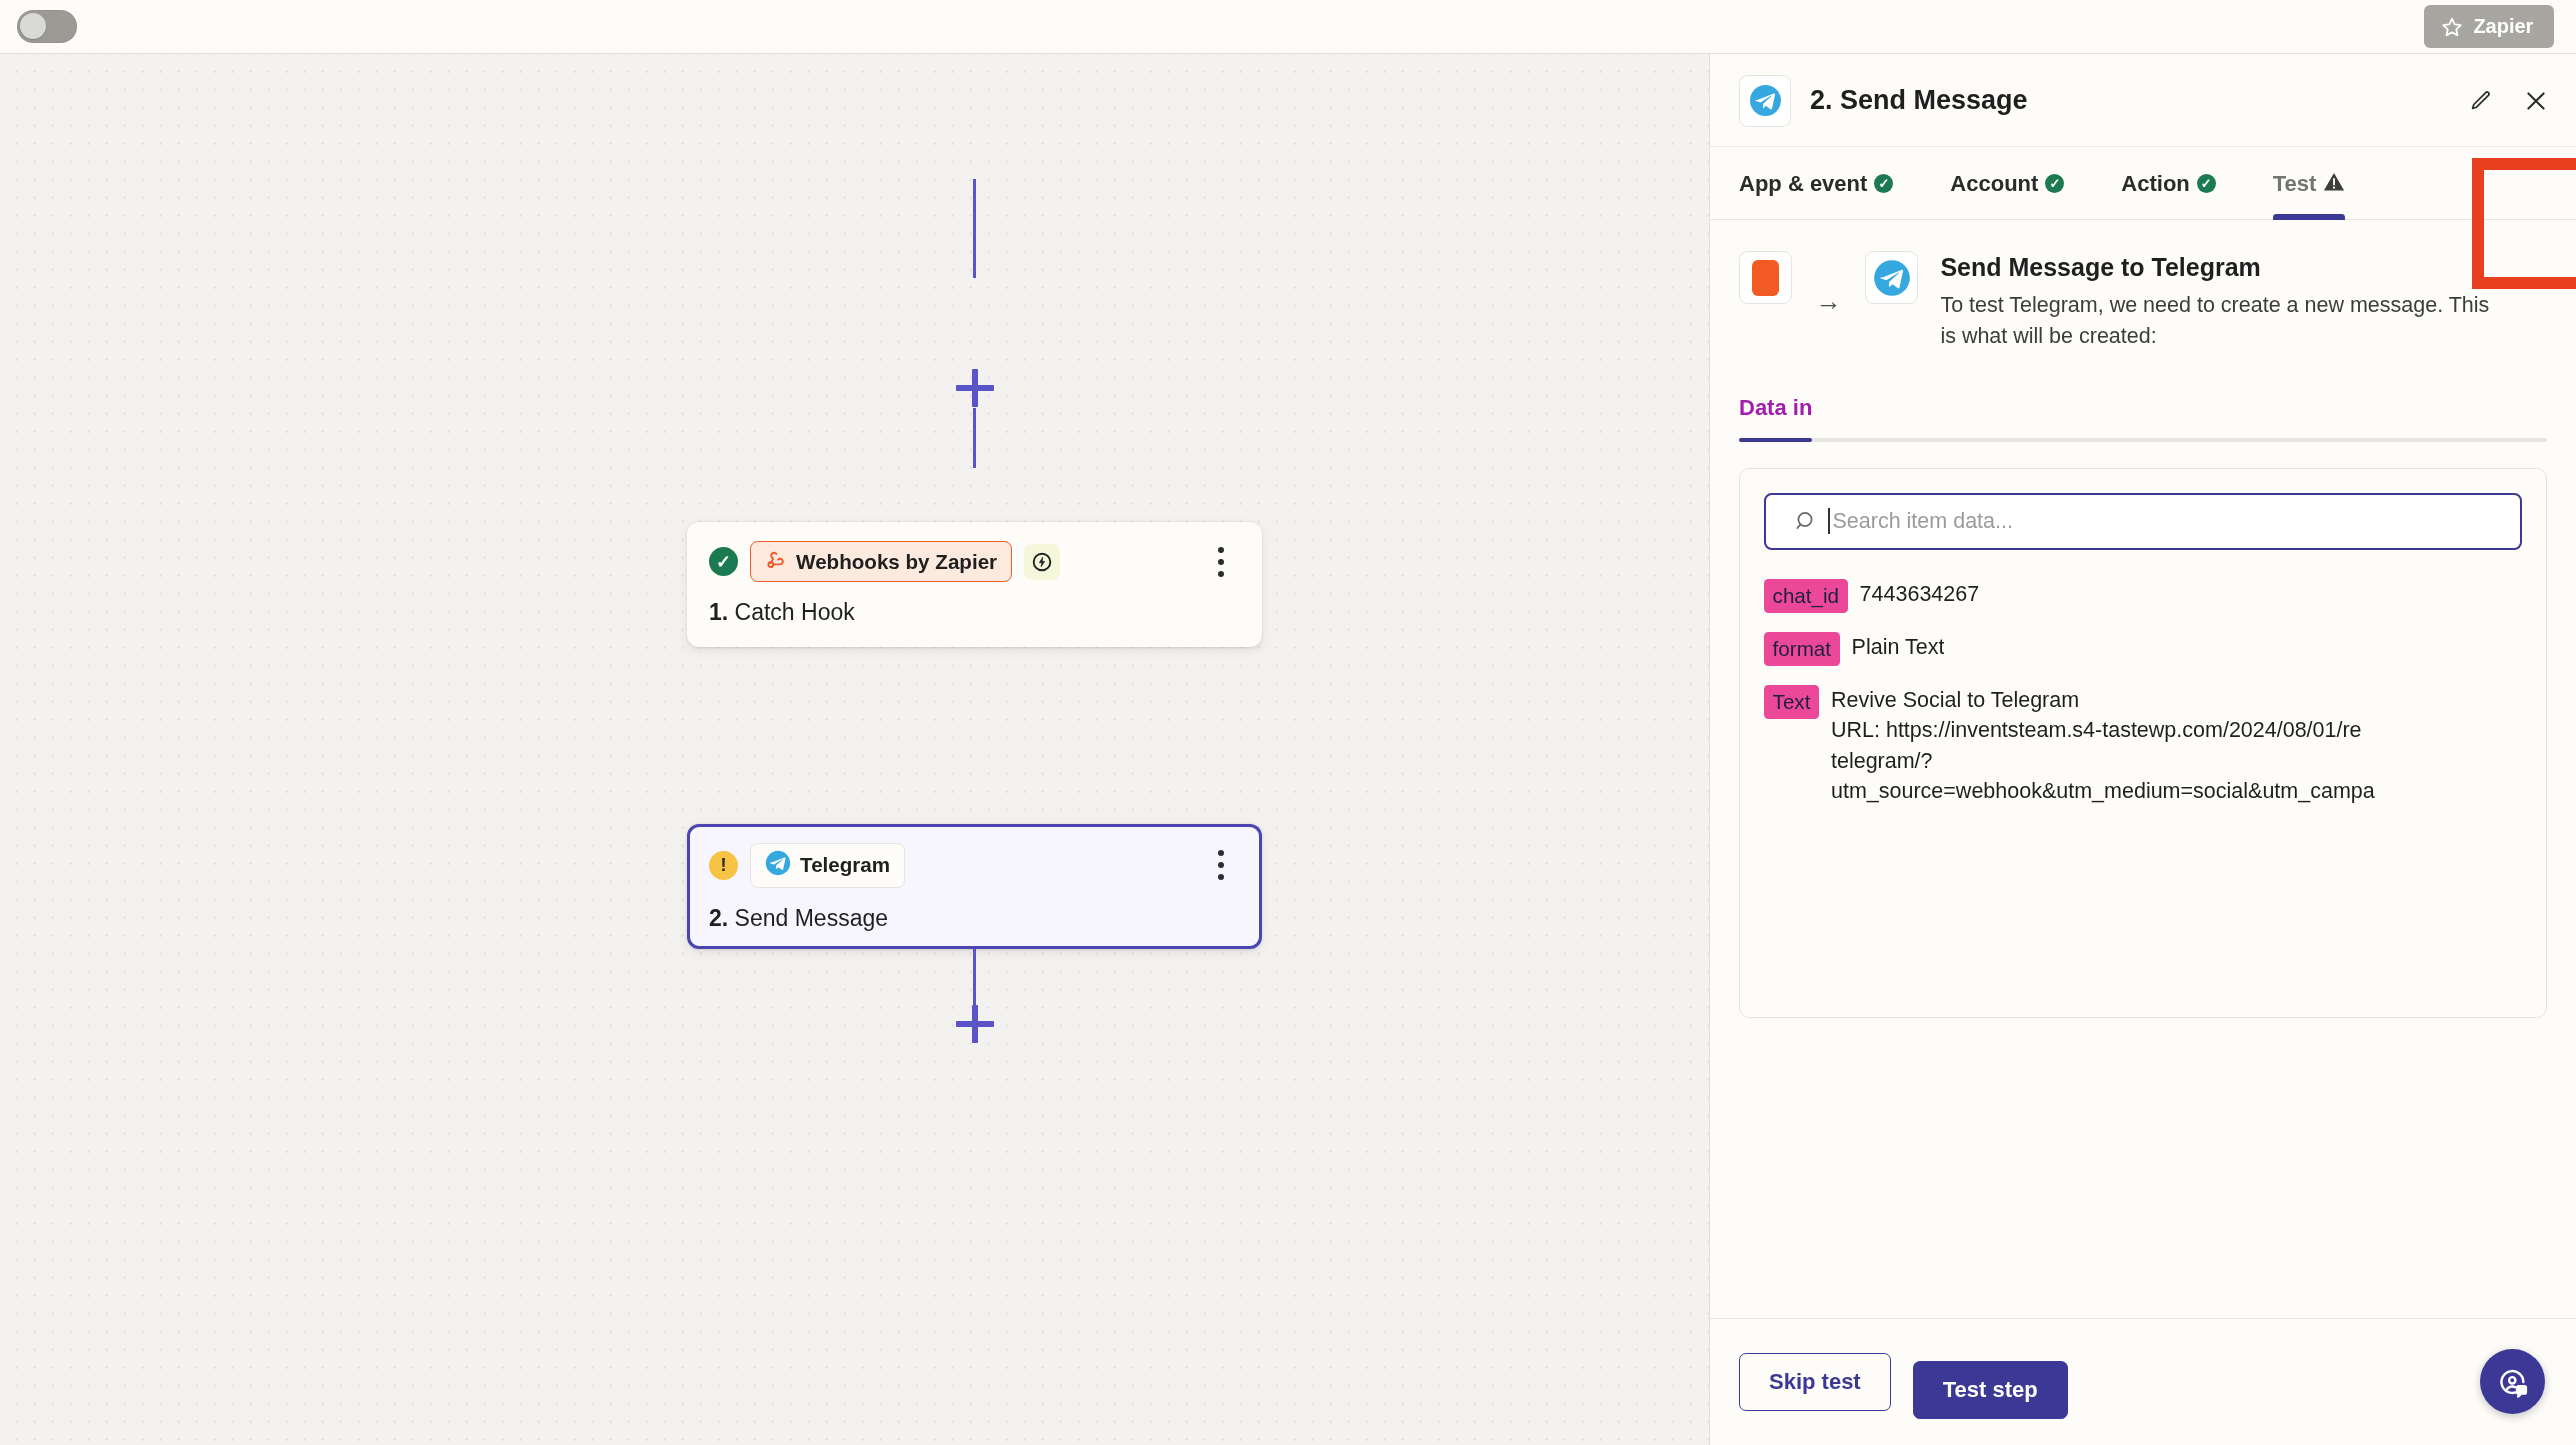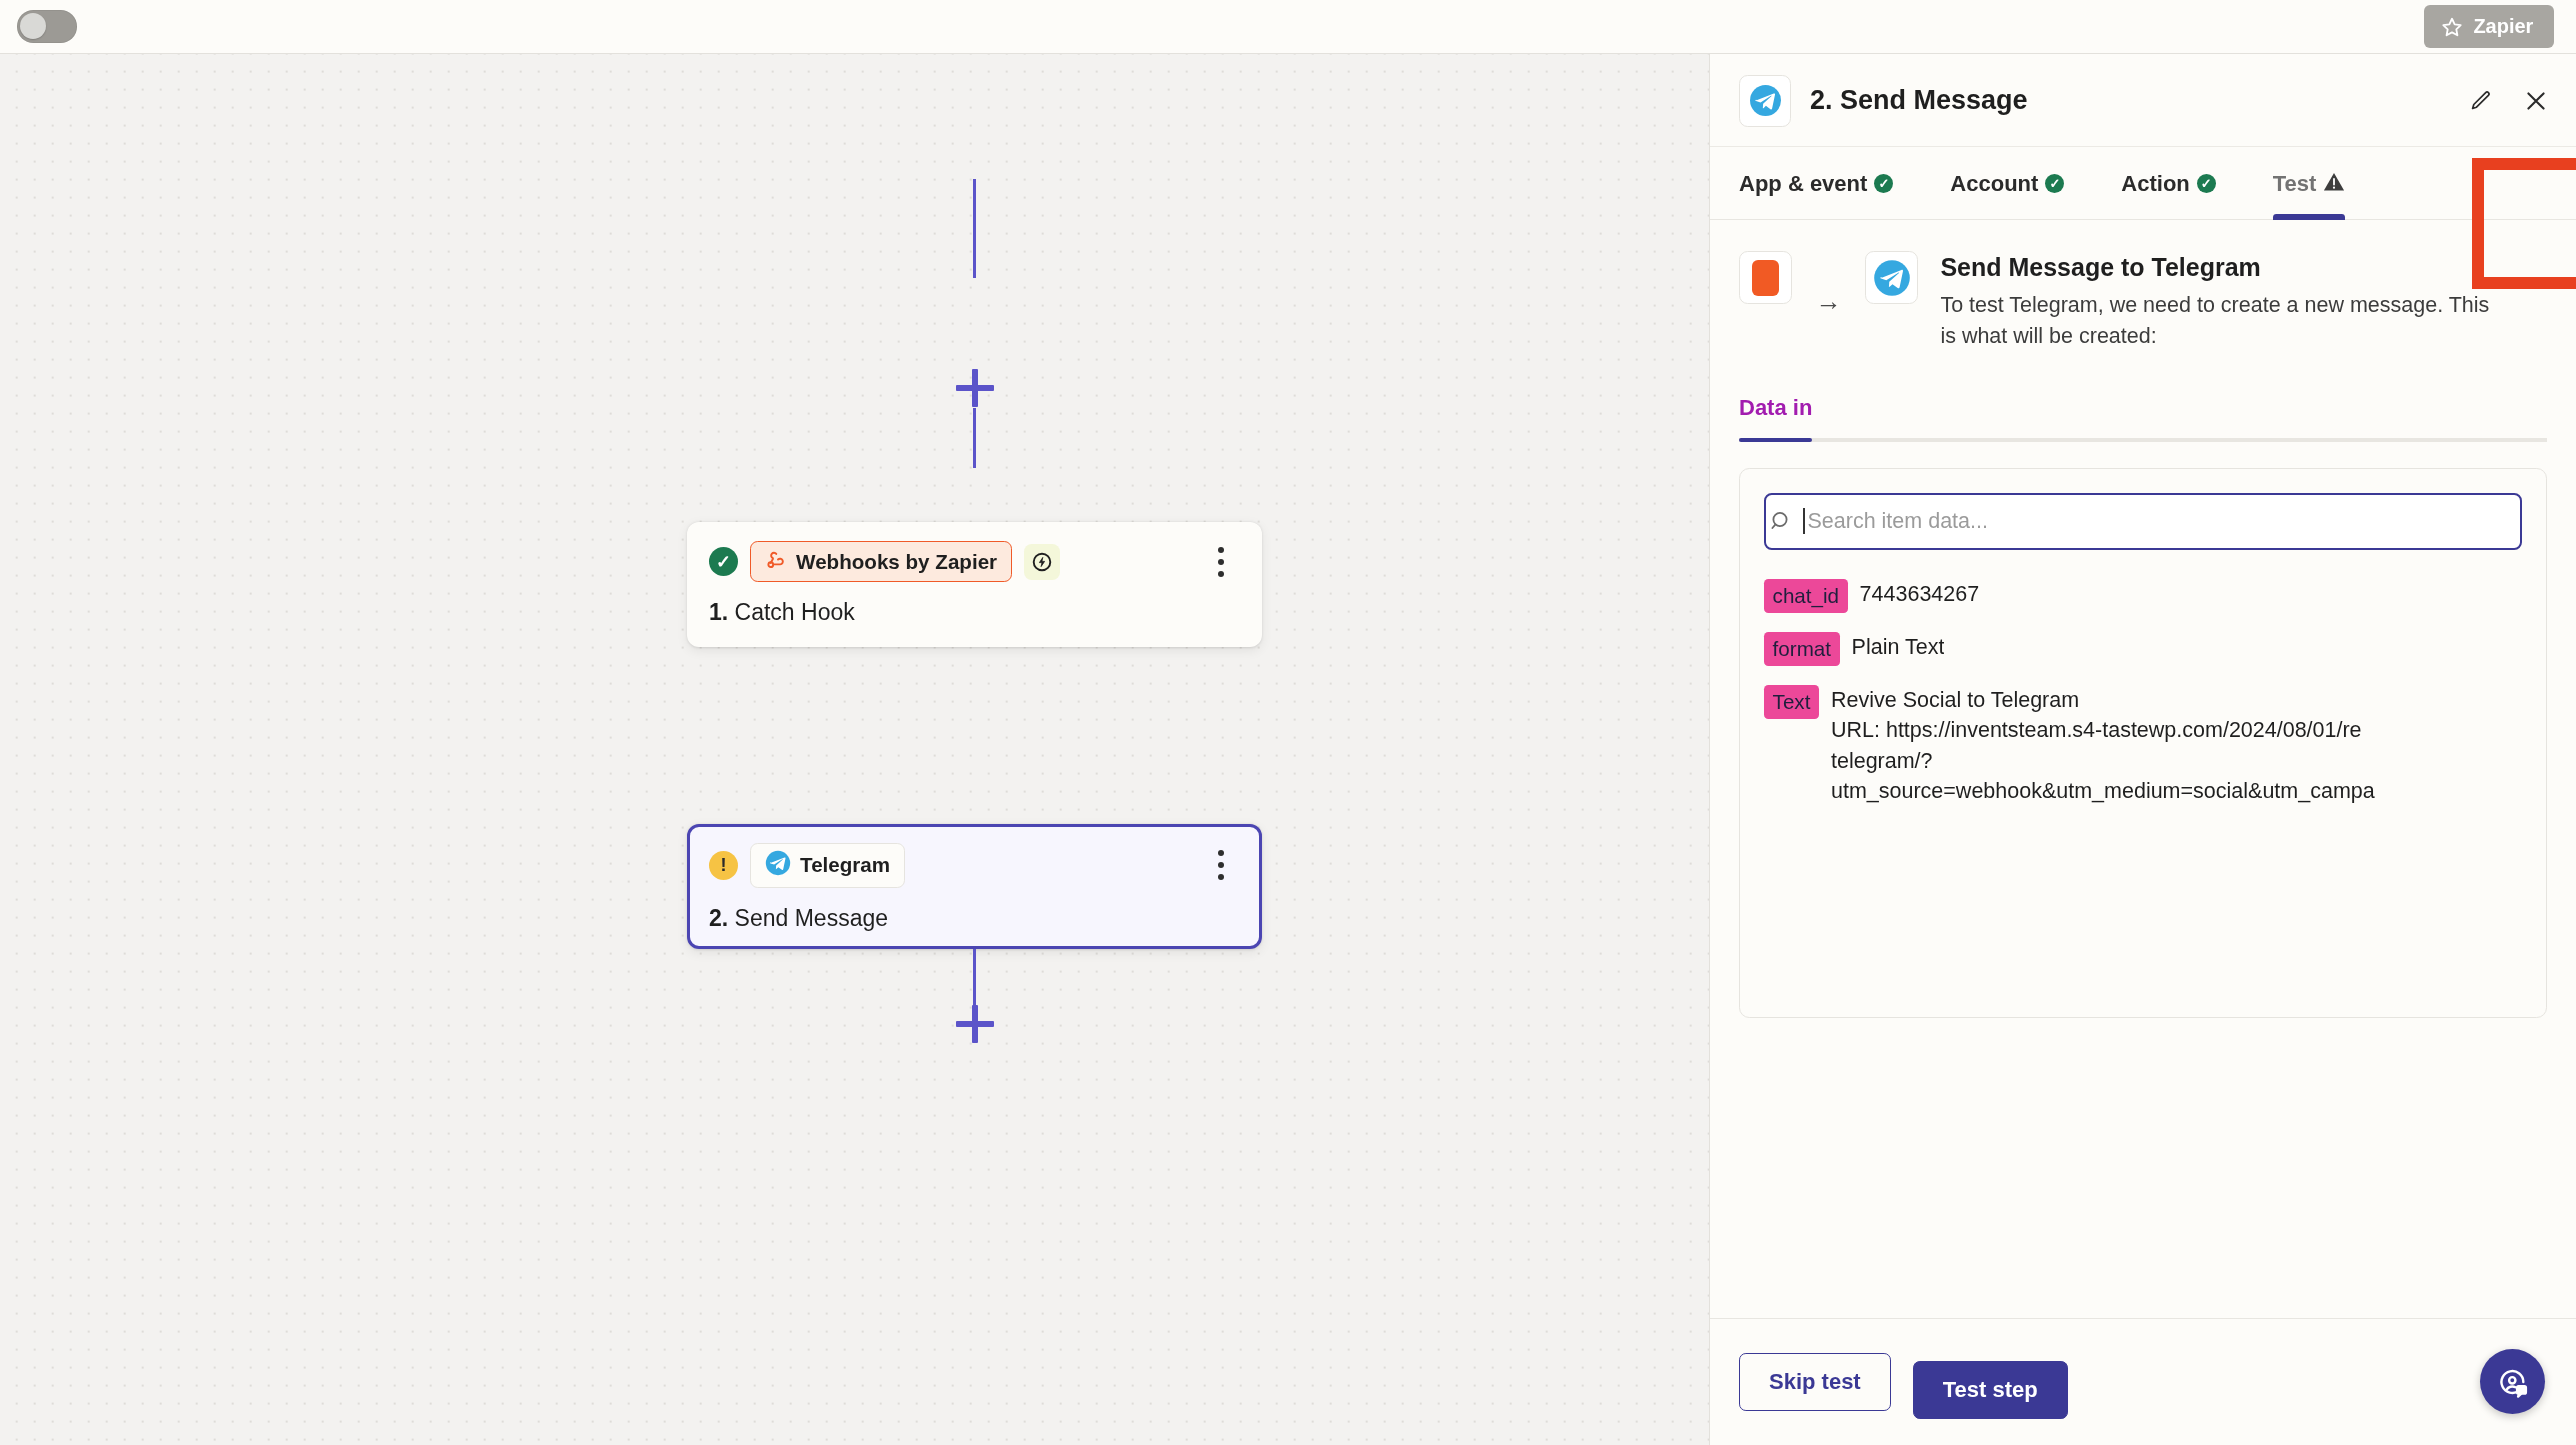--- a/index.html
+++ b/index.html
@@ -204,21 +204,21 @@
     margin-top: 26px;
     border: 0.9px solid #e6e4df; border-radius: 10.3px;
     background: #fdfcf9;
     height: 550px;
     padding: 24px;
     overflow: hidden;
   }
   .search-wrap {
     position: relative; height: 57px;
     border: 2.6px solid #3b3995; border-radius: 7.7px;
-    background: #fff; display: flex; align-items: center; padding: 0 3px;
+    background: #fff; display: flex; align-items: center; padding: 0 28px;
   }
   .search-wrap .mag { flex: none; margin-right: 10.3px; display: flex; }
   .caret { width: 1.7px; height: 26px; background: #333; margin-right: 2.6px; }
   .search-input {
     border: none; outline: none; background: transparent;
     font-size: 21.5px; font-family: "Liberation Sans", sans-serif;
     color: #1f1f1f; width: 100%; padding: 0;
   }
   .search-input::placeholder { color: #9b9b9b; }
 

